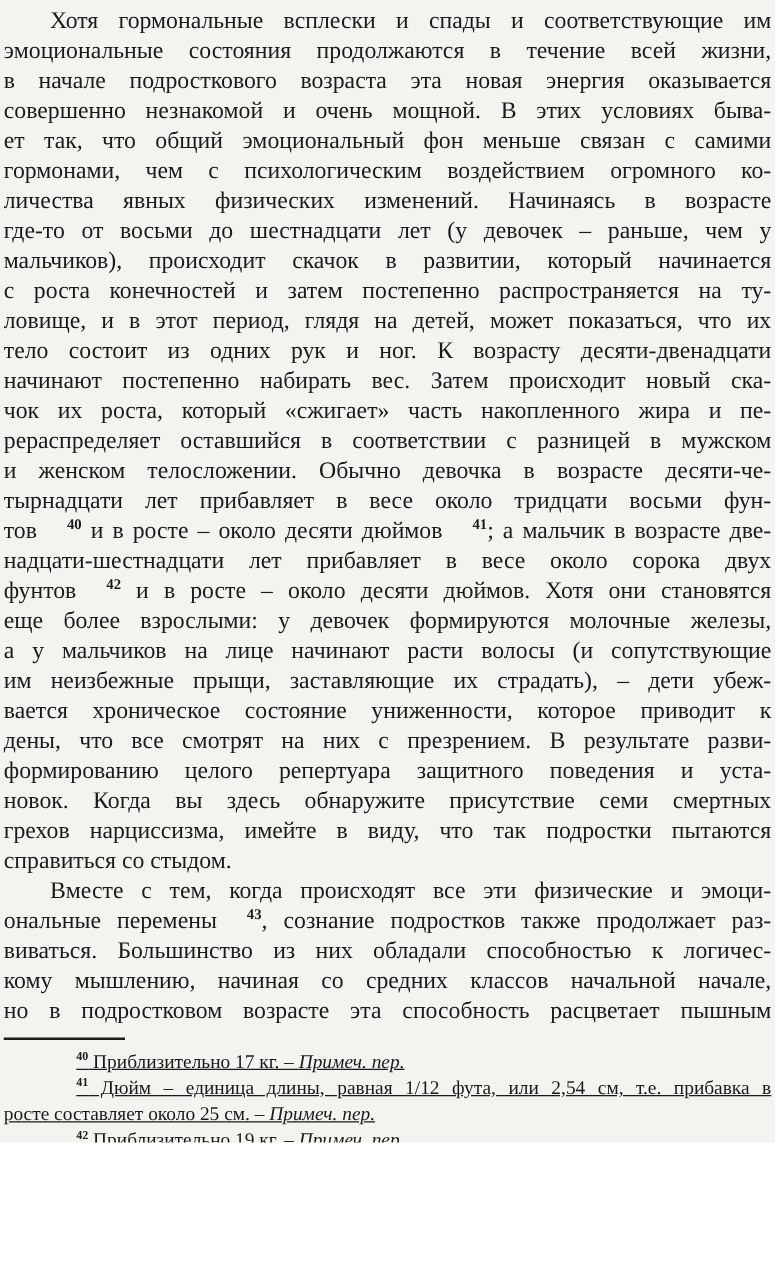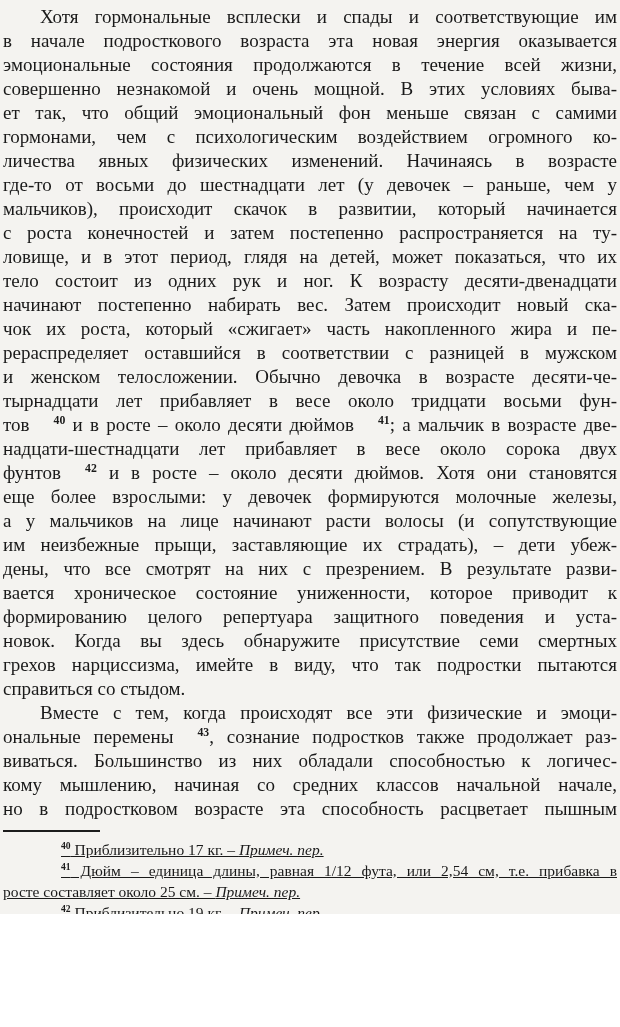--- a/index.html
+++ b/index.html
@@ -67,44 +67,44 @@
     font-size: 19px;
   }
 </style>
 </head>
 <body>
 
 <div class="page" style="background: rgb(244, 243, 240); color: rgb(26, 26, 26);">
   <div class="body-text" id="body-text">
       <div class="paragraph">
         <div class="line justify indent">Хотя гормональные всплески и спады и соответствующие им</div>
+        <div class="line justify">эмоциональные состояния продолжаются в течение всей жизни,</div>
         <div class="line justify">в начале подросткового возраста эта новая энергия оказывается</div>
-        <div class="line justify">эмоциональные состояния продолжаются в течение всей жизни,</div>
         <div class="line justify">совершенно незнакомой и очень мощной. В этих условиях быва-</div>
         <div class="line justify">ет так, что общий эмоциональный фон меньше связан с самими</div>
         <div class="line justify">гормонами, чем с психологическим воздействием огромного ко-</div>
         <div class="line justify">личества явных физических изменений. Начинаясь в возрасте</div>
         <div class="line justify">где-то от восьми до шестнадцати лет (у девочек – раньше, чем у</div>
         <div class="line justify">мальчиков), происходит скачок в развитии, который начинается</div>
         <div class="line justify">с роста конечностей и затем постепенно распространяется на ту-</div>
         <div class="line justify">ловище, и в этот период, глядя на детей, может показаться, что их</div>
         <div class="line justify">тело состоит из одних рук и ног. К возрасту десяти-двенадцати</div>
         <div class="line justify">начинают постепенно набирать вес. Затем происходит новый ска-</div>
         <div class="line justify">чок их роста, который «сжигает» часть накопленного жира и пе-</div>
         <div class="line justify">рераспределяет оставшийся в соответствии с разницей в мужском</div>
         <div class="line justify">и женском телосложении. Обычно девочка в возрасте десяти-че-</div>
         <div class="line justify">тырнадцати лет прибавляет в весе около тридцати восьми фун-</div>
         <div class="line justify">тов<sup>40</sup> и в росте – около десяти дюймов<sup>41</sup>; а мальчик в возрасте две-</div>
         <div class="line justify">надцати-шестнадцати лет прибавляет в весе около сорока двух</div>
         <div class="line justify">фунтов<sup>42</sup> и в росте – около десяти дюймов. Хотя они становятся</div>
         <div class="line justify">еще более взрослыми: у девочек формируются молочные железы,</div>
         <div class="line justify">а у мальчиков на лице начинают расти волосы (и сопутствующие</div>
         <div class="line justify">им неизбежные прыщи, заставляющие их страдать), – дети убеж-</div>
+        <div class="line justify">вается хроническое состояние униженности, которое приводит к</div>
         <div class="line justify">дены, что все смотрят на них с презрением. В результате разви-</div>
-        <div class="line justify">вается хроническое состояние униженности, которое приводит к</div>
         <div class="line justify">формированию целого репертуара защитного поведения и уста-</div>
         <div class="line justify">новок. Когда вы здесь обнаружите присутствие семи смертных</div>
         <div class="line justify">грехов нарциссизма, имейте в виду, что так подростки пытаются</div>
         <div class="line">справиться со стыдом.</div>
       </div>
       <div class="paragraph">
         <div class="line justify indent">Вместе с тем, когда происходят все эти физические и эмоци-</div>
         <div class="line justify">ональные перемены<sup>43</sup>, сознание подростков также продолжает раз-</div>
         <div class="line justify">виваться. Большинство из них обладали способностью к логичес-</div>
         <div class="line justify">кому мышлению, начиная со средних классов начальной начале,</div>

